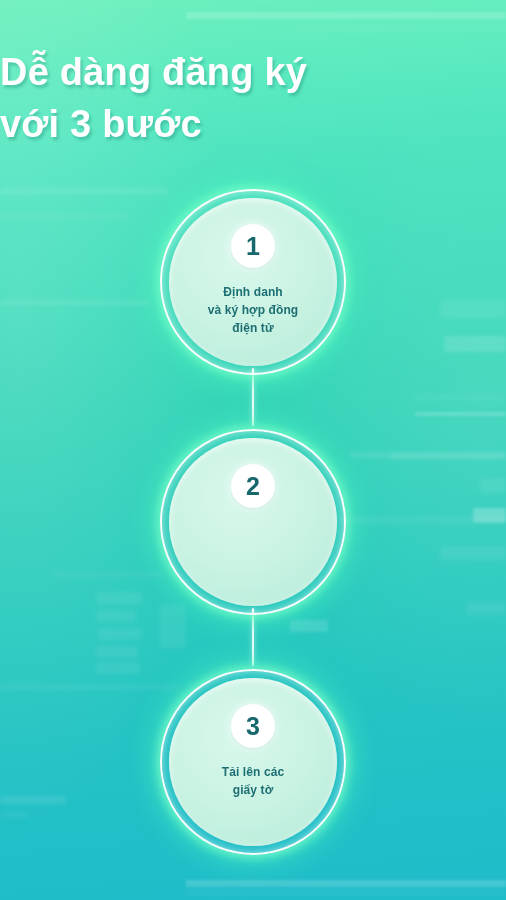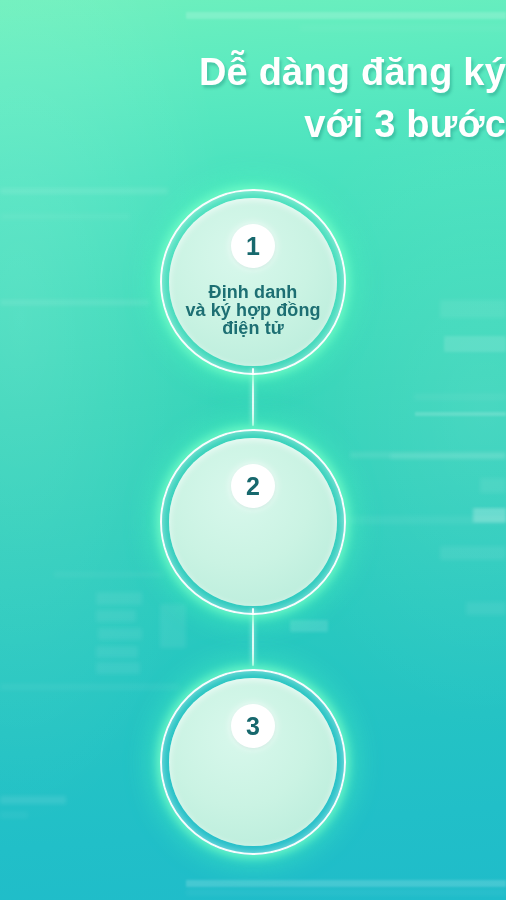--- a/index.html
+++ b/index.html
@@ -37,21 +37,21 @@
   
   .streak{ position:absolute; background:rgba(255,255,255,.17); filter:blur(1.1px); }
   .streak.soft{ background:rgba(255,255,255,.10); filter:blur(2.2px); }
   .streak.faint{ background:rgba(255,255,255,.06); filter:blur(2.6px); }
   .block{ position:absolute; background:rgba(255,255,255,.13); filter:blur(1.6px); border-radius:1px; }
   .block.dim{ background:rgba(255,255,255,.075); filter:blur(2px); }
 
   
   #title{
     position:absolute; top:46px; left:0; width:506px;
-    text-align:right;
+    text-align:left;
     color:#ffffff;
     font-size:38px;
     line-height:52px;
     font-weight:700;
     letter-spacing:.2px;
     text-shadow:2px 3px 3px rgba(20,120,110,.32);
     white-space:pre-line;
   }
 
   
@@ -92,21 +92,21 @@
     background:#ffffff;
     box-shadow:0 0 9px rgba(255,255,255,.85), 0 1px 3px rgba(0,90,80,.14);
     display:flex; align-items:center; justify-content:center;
     color:#17686d;
     font-size:25px; font-weight:700; line-height:1;
   }
   .step-label{
     position:absolute; left:0; right:0; top:85px;
     text-align:center;
     color:#1d6f73;
-    font-size:18px;
+    font-size:12px;
     font-weight:700;
     line-height:18px;
     letter-spacing:.1px;
     white-space:pre-line;
     padding:0 16px;
   }
 </style>
 </head>
 <body>
 
@@ -176,16 +176,18 @@
       </div>
     </div>
   </div>
 
   <div class="step" style="top:669px;">
     <div class="ring"></div>
     <div class="disc">
       <div class="badge">
         <span>3</span>
       </div>
+      <div class="step-label">Tải lên các
+giấy tờ</div>
     </div>
   </div>
 
 </div>
 
 </body></html>

